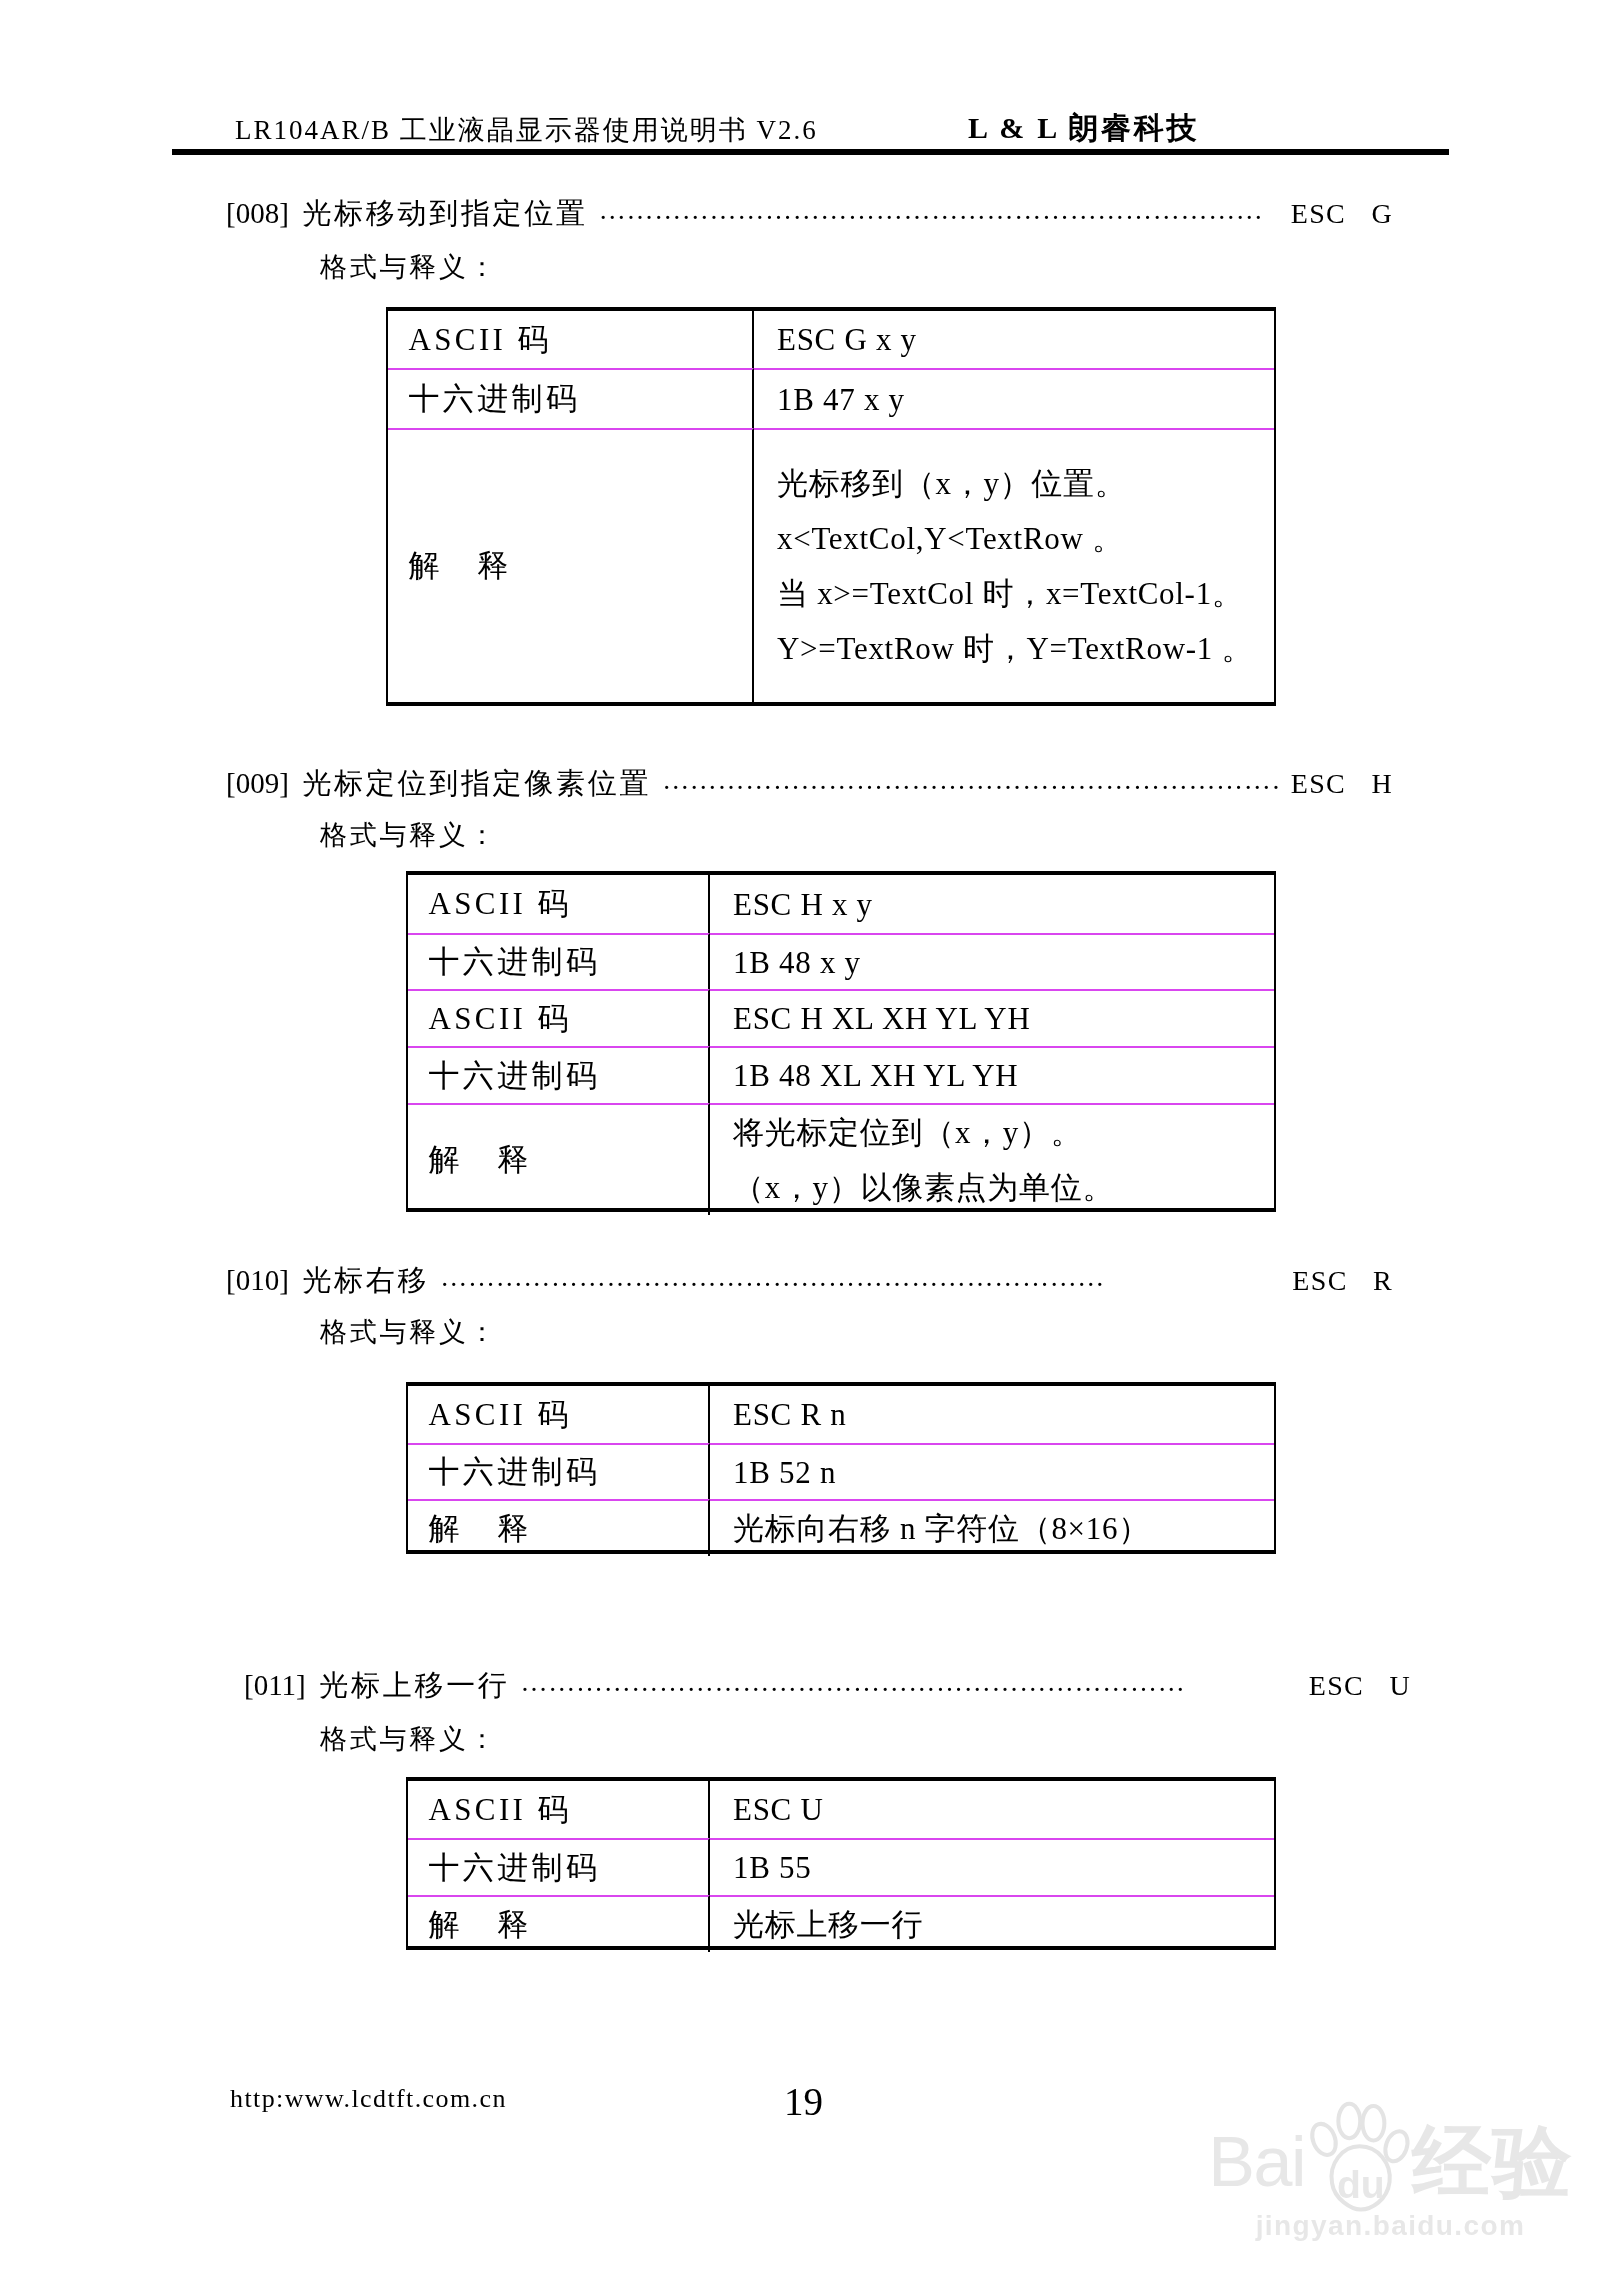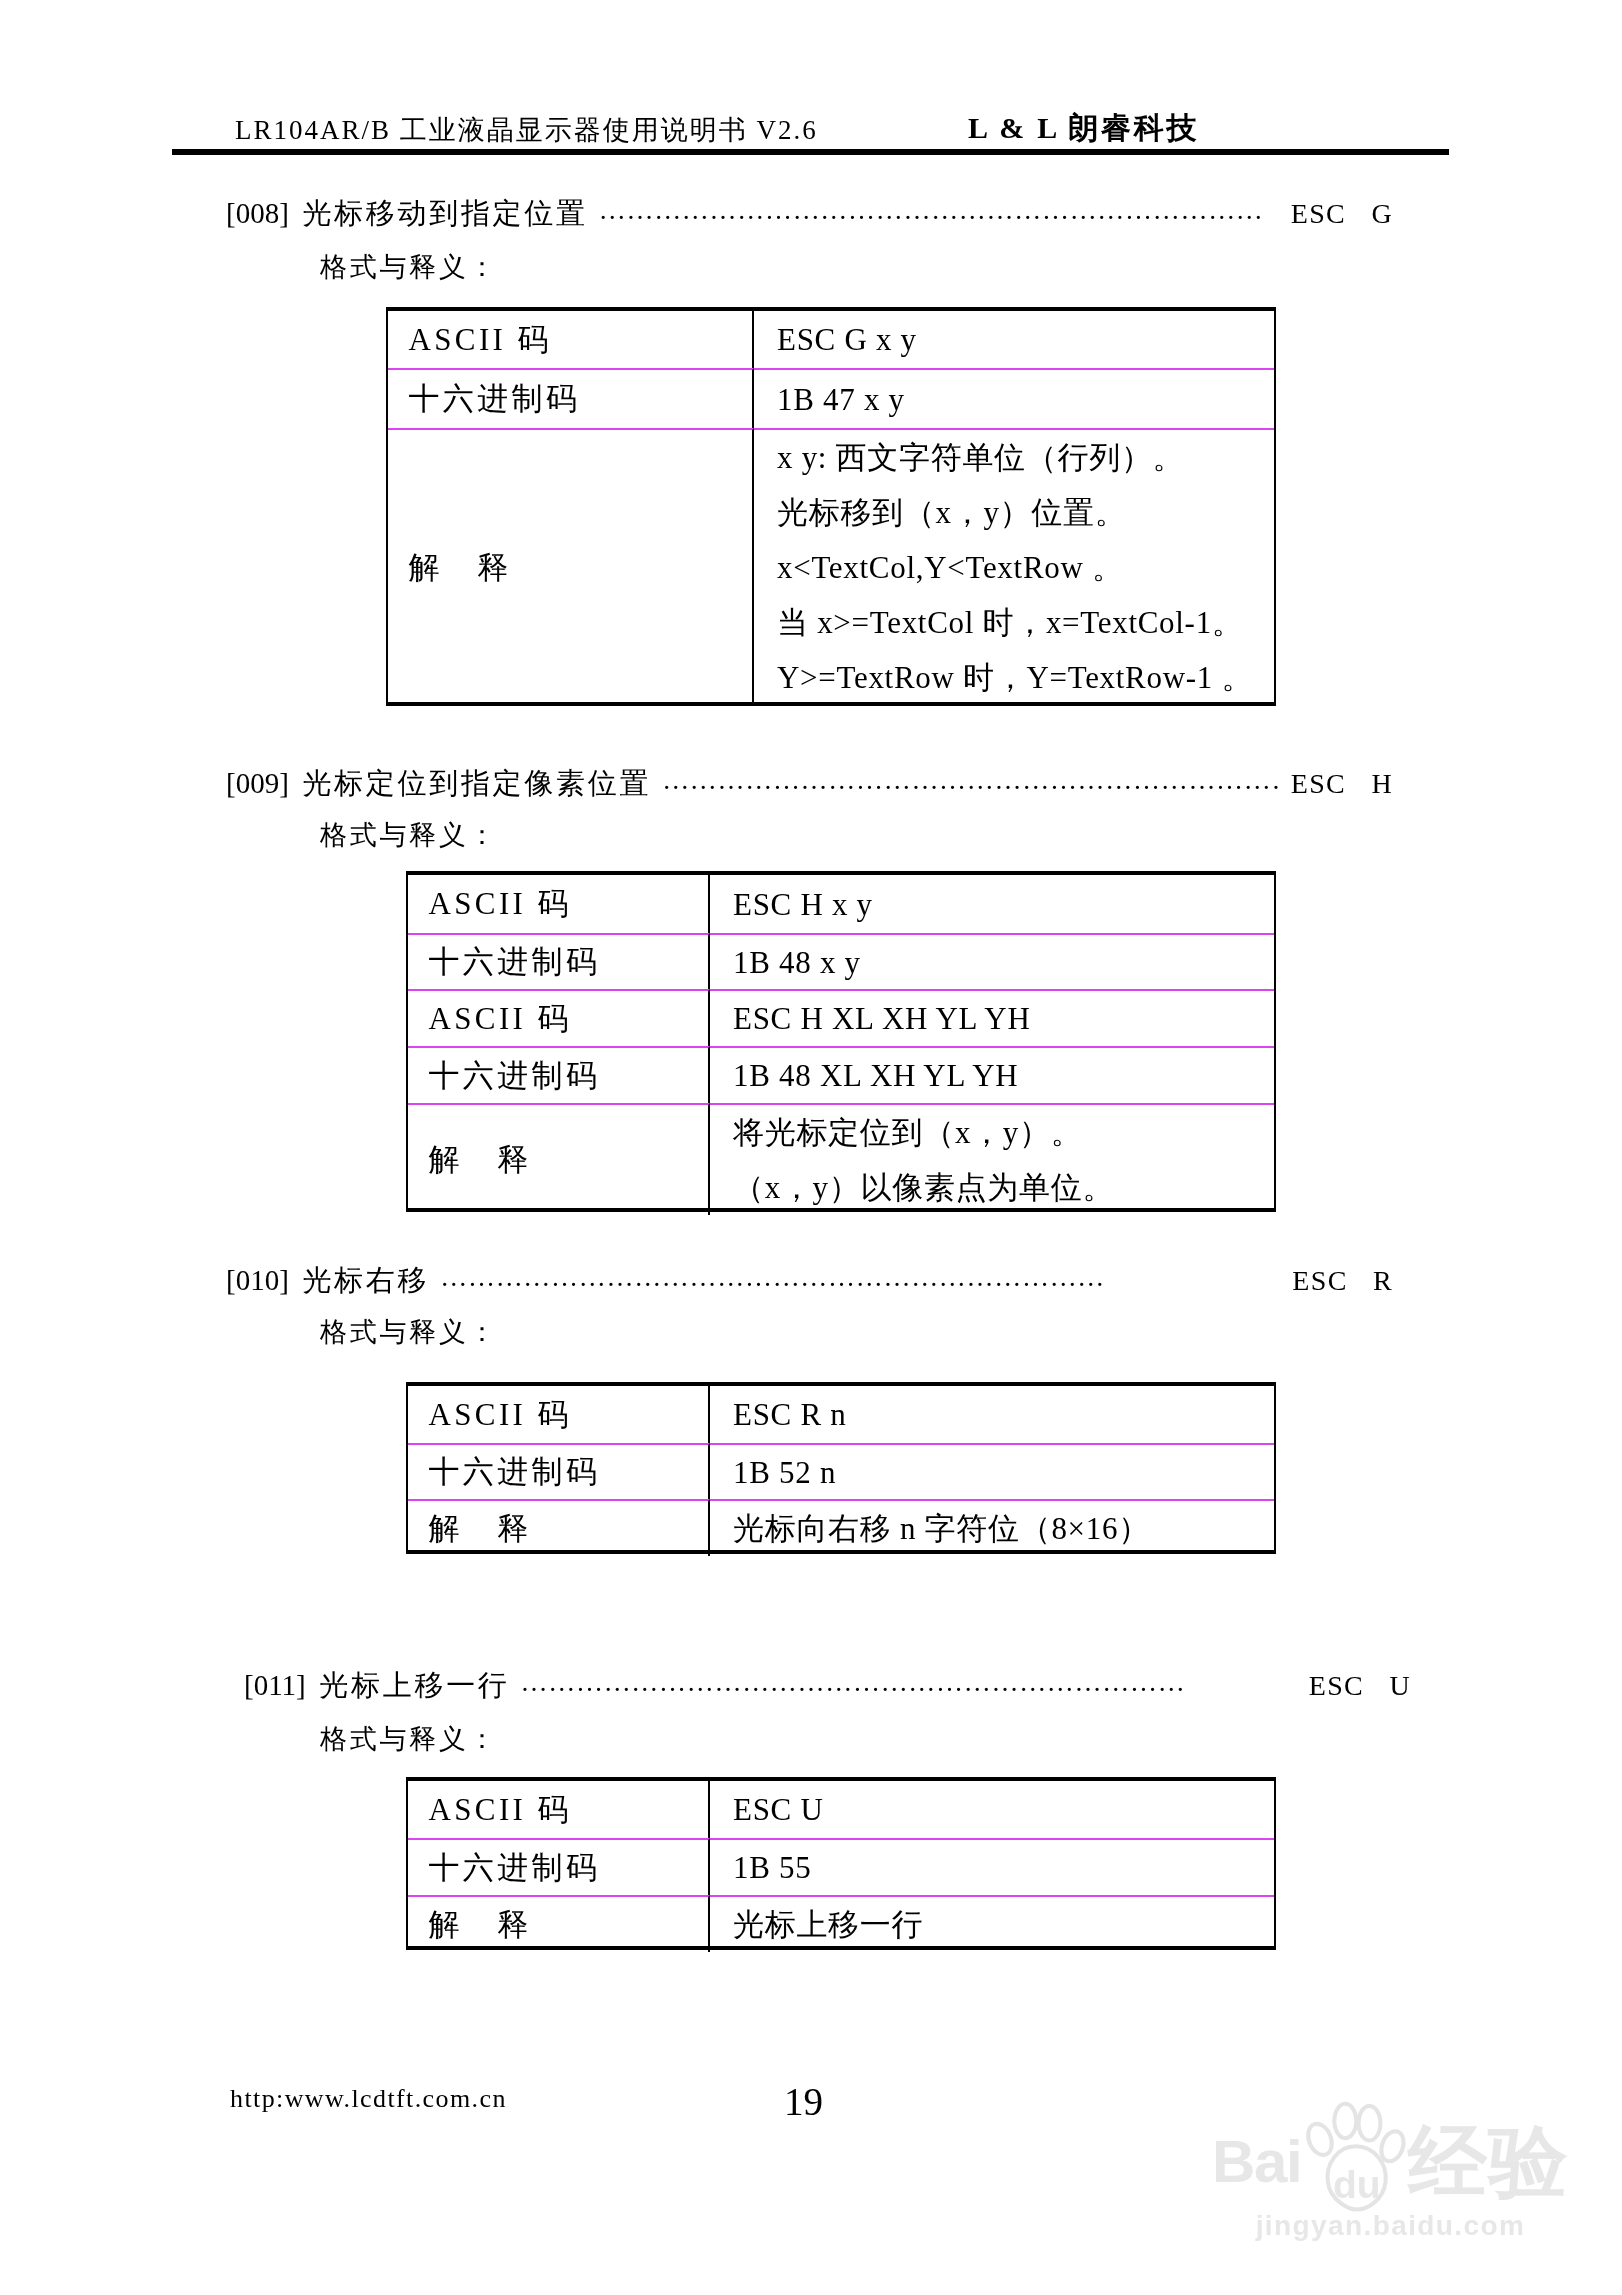--- a/index.html
+++ b/index.html
@@ -99,21 +99,21 @@
     position: absolute; left: 1169px; top: 2087px; width: 443px;
     color: #e7e7e7;
     font-family: "Liberation Sans", "DejaVu Sans", sans-serif;
     text-align: center;
     user-select: none;
   }
   .wm-row1 {
     display: flex; align-items: flex-end; justify-content: center;
     height: 116px;
   }
-  .wm-bai  { font-size: 60px; font-weight: bold; line-height: 82px; letter-spacing: -1.4px; }
+  .wm-bai  { font-size: 70px; font-weight: normal; line-height: 82px; letter-spacing: -1.4px; }
   .wm-paw  { width: 115px; height: 115px; margin: 0 -4.1px -9.5px -4.1px; }
   .wm-jy   { font-size: 79px; font-weight: bold; line-height: 82px; letter-spacing: 1.4px; }
   .wm-row2 {
     margin-top: 6.8px;
     font-size: 28px; font-weight: bold; letter-spacing: 1.4px;
     white-space: nowrap;
   }
 </style>
 </head>
 <body>
@@ -135,21 +135,20 @@
     <div class="lc fr">ASCII 码</div>
     <div class="vc fr">
       <div>ESC G x y</div>
     </div>
     <div class="lc">十六进制码</div>
     <div class="vc">
       <div>1B 47 x y</div>
     </div>
     <div class="lc">解　释</div>
     <div class="vc">
-      <div>x y: 西文字符单位（行列）。</div>
       <div>光标移到（x，y）位置。</div>
       <div>x&lt;TextCol,Y&lt;TextRow 。</div>
       <div>当 x&gt;=TextCol 时，x=TextCol-1。</div>
       <div>Y&gt;=TextRow 时，Y=TextRow-1 。</div>
     </div>
   </div>
 
   <div class="heading" style="top:764px">
     <span class="h-id">[009]</span>
     <span class="h-title">光标定位到指定像素位置</span>

